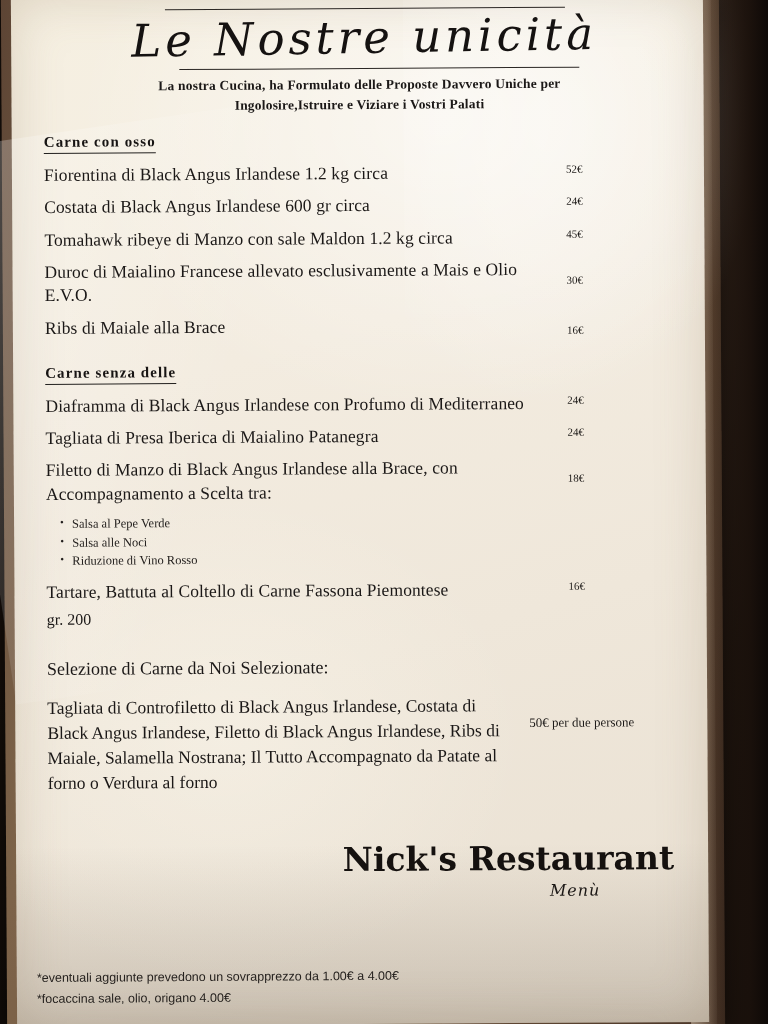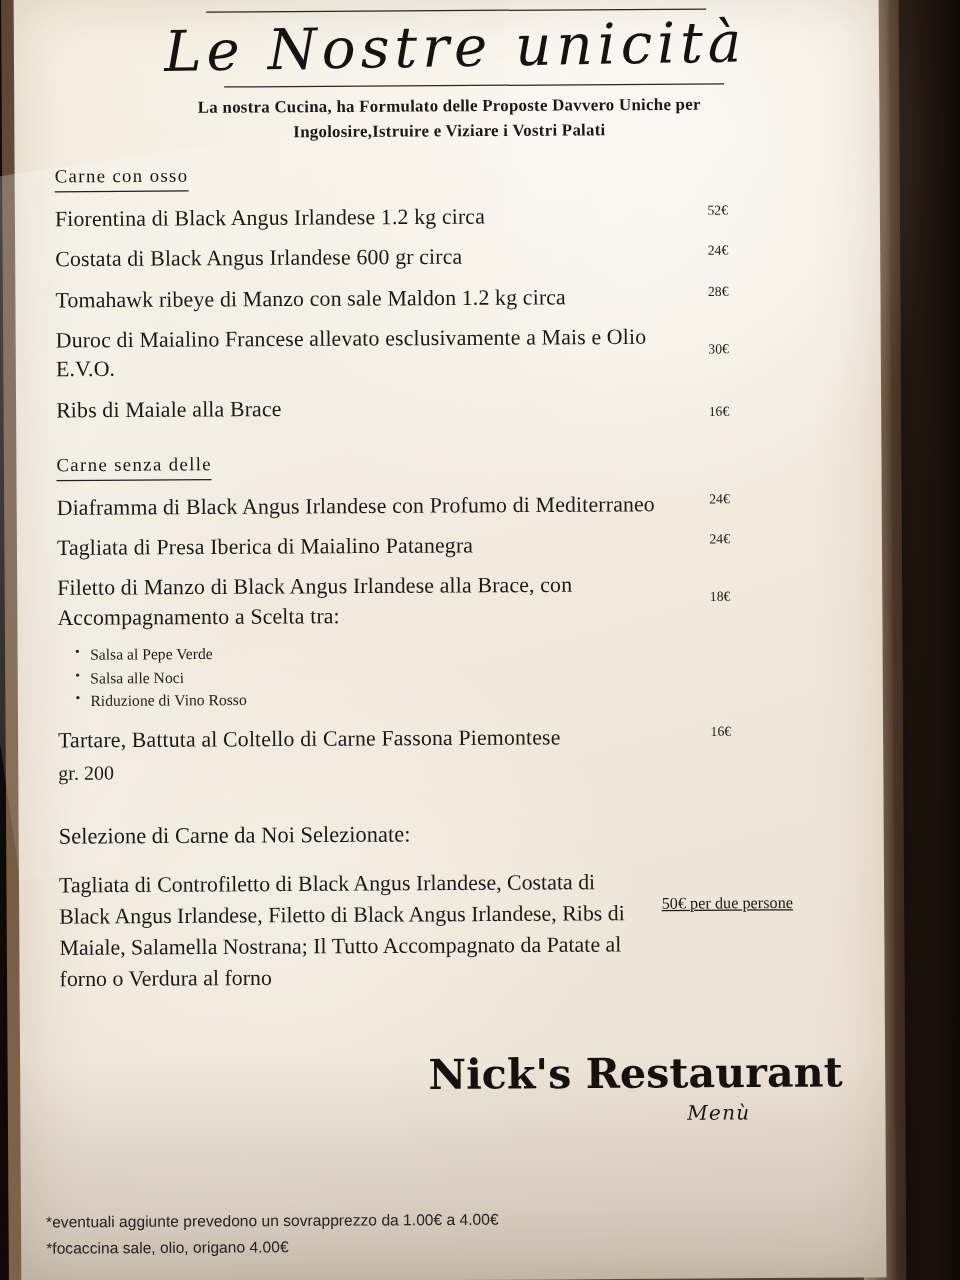--- a/index.html
+++ b/index.html
@@ -130,21 +130,21 @@
     margin: 6px auto 0 auto;
     width: 430px;
     text-align: center;
     letter-spacing: 0.2px;
   }
 
   
   .section-head {
     display: inline-block;
     font-family: "Liberation Serif", serif;
-    font-weight: normal;
+    font-weight: bold;
     font-size: 15px;
     letter-spacing: 1.1px;
     color: #171413;
     border-bottom: 1.6px solid #22201e;
     padding-bottom: 2px;
     margin: 18px 0 10px 0;
   }
   .section-head.sec2 { margin-top: 16px; }
 
   
@@ -211,21 +211,20 @@
     font-size: 17.5px;
     line-height: 1.42;
     color: #1b1817;
     padding-right: 8px;
   }
   .selection-price {
     flex: 0 0 150px;
     font-size: 13px;
     color: #1d1a18;
     padding-top: 22px;
-    text-decoration: underline;
   }
 
   
   .brand {
     text-align: right;
     margin-top: 48px;
     padding-right: 6px;
   }
   .brand-name {
     font-family: "DejaVu Serif", serif;
@@ -289,21 +288,21 @@
           <div class="row tight">
             <div class="name">Fiorentina di Black Angus Irlandese 1.2 kg circa</div>
             <div class="price">52€</div>
           </div>
           <div class="row tight">
             <div class="name">Costata di Black Angus Irlandese 600 gr circa</div>
             <div class="price">24€</div>
           </div>
           <div class="row tight">
             <div class="name">Tomahawk ribeye di Manzo con sale Maldon 1.2 kg circa</div>
-            <div class="price">28€</div>
+            <div class="price">45€</div>
           </div>
           <div class="row mid">
             <div class="name">Duroc di Maialino Francese allevato esclusivamente a Mais e Olio E.V.O.</div>
             <div class="price">30€</div>
           </div>
           <div class="row">
             <div class="name">Ribs di Maiale alla Brace</div>
             <div class="price">16€</div>
           </div>
         </div>

